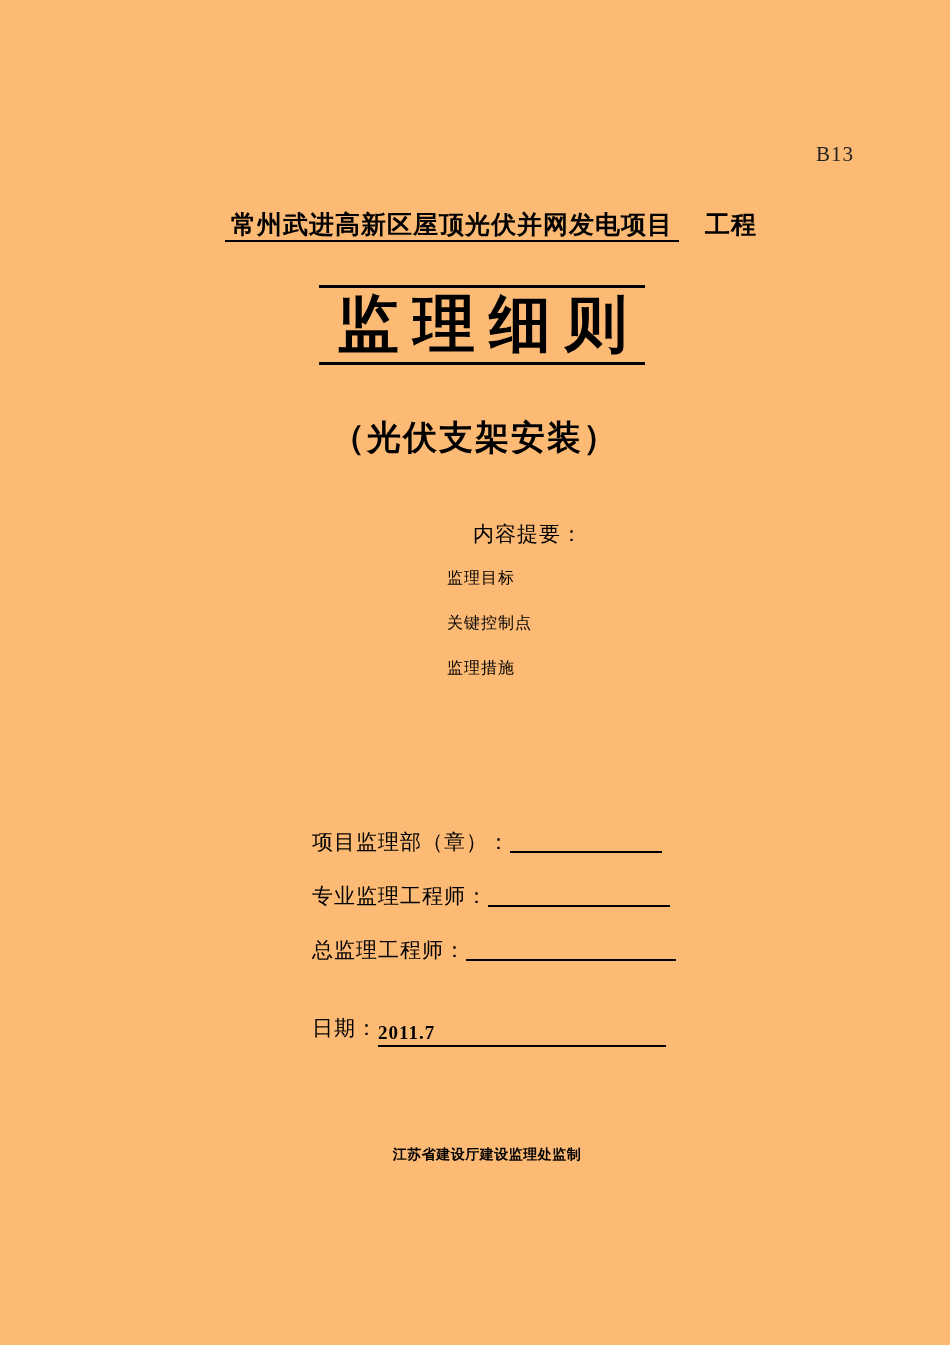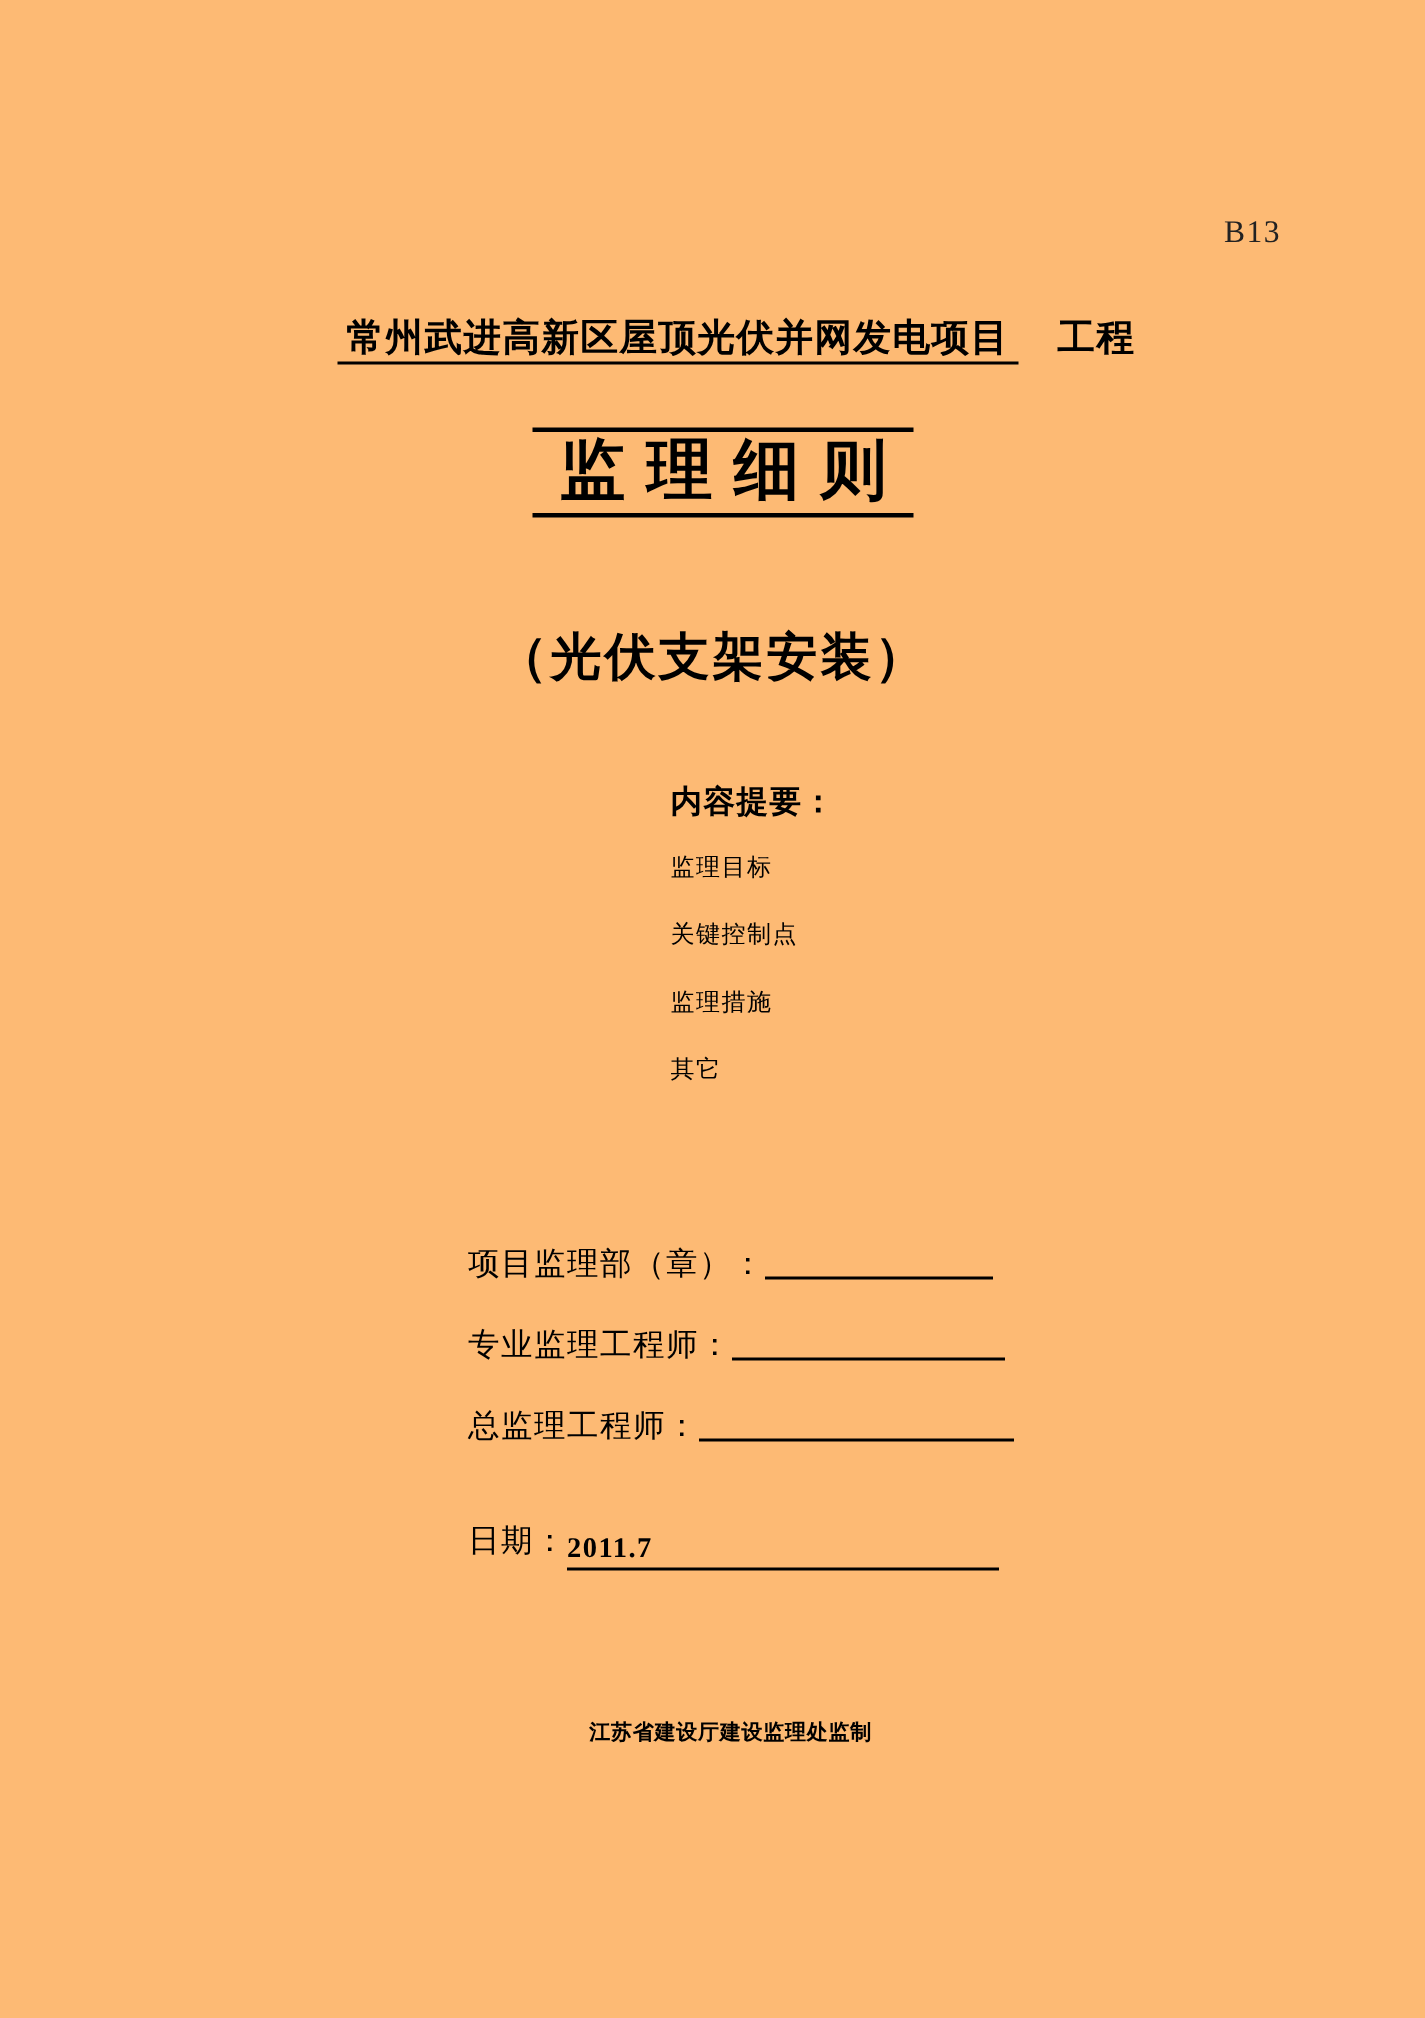--- a/index.html
+++ b/index.html
@@ -46,21 +46,21 @@
     width: 26px;
   }
 
   .main-title {
     position: absolute;
     top: 285px;
     left: 0;
     width: 950px;
     text-align: center;
     font-family: "DejaVu Sans", "Liberation Sans", sans-serif;
-    font-size: 44px;
+    font-size: 62px;
     font-weight: bold;
     letter-spacing: 14px;
     text-indent: 14px;
     line-height: 1.1;
   }
   .main-title .inner {
     display: inline-block;
     border-top: 3px solid #000;
     border-bottom: 3px solid #000;
     padding: 2px 4px 4px 4px;
@@ -78,23 +78,24 @@
   }
 
   .summary {
     position: absolute;
     top: 520px;
     left: 447px;
     width: 400px;
   }
   .summary-heading {
     font-size: 21px;
-    font-weight: bold;
+    font-weight: normal;
     letter-spacing: 1px;
     margin-bottom: 20px;
+    margin-left: 26px;
   }
   .summary-item {
     font-size: 16px;
     letter-spacing: 1px;
     margin-bottom: 24px;
   }
 
   .signatures {
     position: absolute;
     top: 828px;
@@ -158,21 +159,20 @@
     <span class="inner">监理细则</span>
   </div>
 
   <div class="sub-title">（光伏支架安装）</div>
 
   <div class="summary">
     <div class="summary-heading">内容提要：</div>
     <div class="summary-item">监理目标</div>
     <div class="summary-item">关键控制点</div>
     <div class="summary-item">监理措施</div>
-    <div class="summary-item">其它</div>
   </div>
 
   <div class="signatures">
     <div class="sig-row">
       <span class="sig-label">项目监理部（章）：</span><span class="sig-line w1"></span>
     </div>
     <div class="sig-row">
       <span class="sig-label">专业监理工程师：</span><span class="sig-line w2"></span>
     </div>
     <div class="sig-row">

